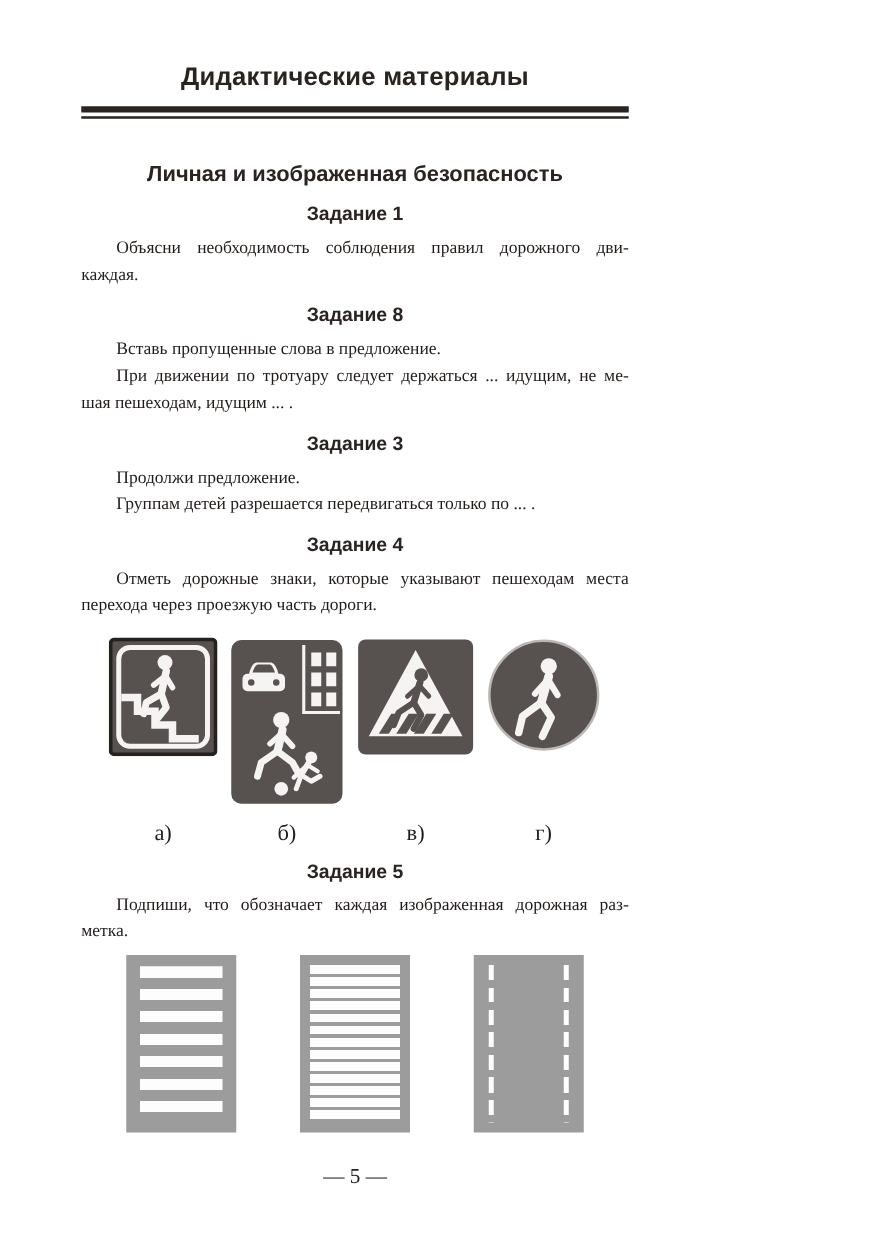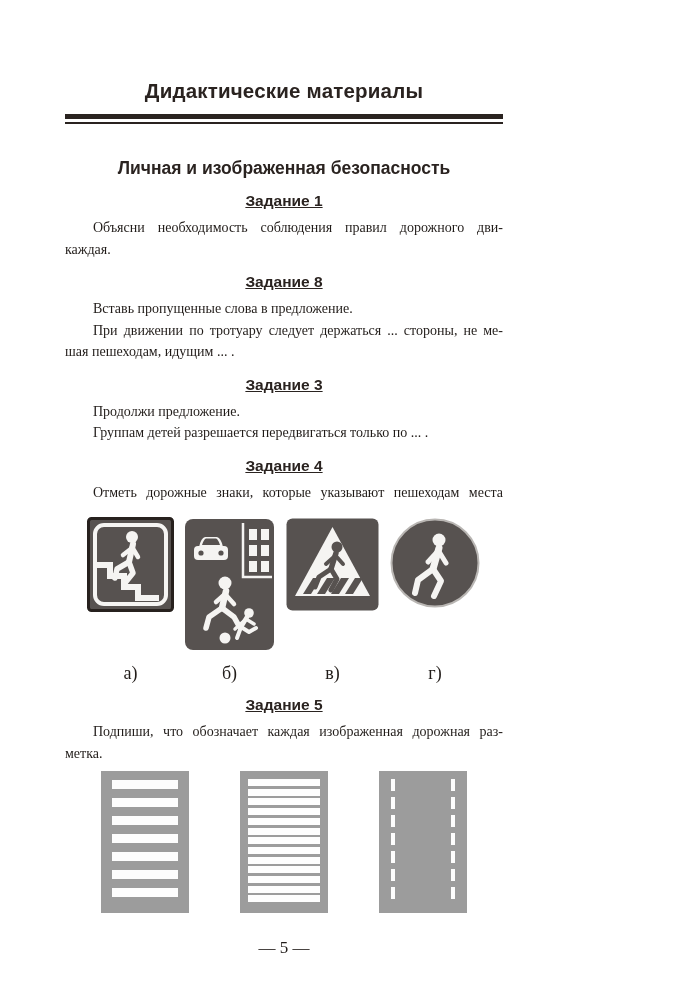--- a/index.html
+++ b/index.html
@@ -1,24 +1,24 @@
 <!DOCTYPE html>
 <html><head>
 <meta charset="utf-8">
 <style>
   html,body{margin:0;padding:0;background:#ffffff;}
   body{width:700px;height:1000px;overflow:hidden;color:#211c19;}
-  .page{width:568px;height:1000px;box-sizing:border-box;padding:79px 65px 0 65px;}
+  .page{width:568px;height:1000px;box-sizing:border-box;padding:50px 65px 0 65px;}
   .hdr-title{font-family:"Liberation Sans",sans-serif;font-weight:bold;font-size:20.5px;
     text-align:center;margin:0 0 11px 0;color:#2a2320;letter-spacing:.2px;}
   .double-rule{height:3px;border-top:5px solid #2a2320;border-bottom:2px solid #2a2320;}
   .section-title{font-family:"Liberation Sans",sans-serif;font-weight:bold;font-size:17.5px;
     text-align:center;margin:34px 0 0 0;color:#2a2320;}
   .task-title{font-family:"Liberation Sans",sans-serif;font-weight:bold;font-size:15.5px;
-    text-align:center;margin:13px 0 7px 0;color:#2a2320;text-decoration:underline;}
+    text-align:center;margin:13px 0 7px 0;color:#2a2320;}
   .line{font-family:"Liberation Serif",serif;font-size:14px;line-height:21.5px;margin:0;}
   .ind{text-indent:28px;}
   .full{text-align:justify;text-align-last:justify;}
   
   .signs-row{display:flex;justify-content:space-between;align-items:flex-start;
     padding:0 22px;margin-top:14px;height:166px;}
   .sign-col{display:flex;flex-direction:column;justify-content:space-between;
     align-items:center;height:166px;}
   .sign-label{font-family:"Liberation Serif",serif;font-size:18px;line-height:20px;}
   
@@ -46,33 +46,34 @@
 
   <section>
     <h3 class="task-title">Задание 1</h3>
     <p class="line ind full">Объясни необходимость соблюдения правил дорожного дви-</p>
     <p class="line">каждая.</p>
   </section>
 
   <section>
     <h3 class="task-title">Задание 8</h3>
     <p class="line ind">Вставь пропущенные слова в предложение.</p>
-    <p class="line ind full">При движении по тротуару следует держаться ... стороны, не ме-</p>
+    <p class="line ind full">При движении по тротуару следует держаться ... идущим, не ме-</p>
     <p class="line">шая пешеходам, идущим ... .</p>
   </section>
 
   <section>
     <h3 class="task-title">Задание 3</h3>
     <p class="line ind">Продолжи предложение.</p>
     <p class="line ind">Группам детей разрешается передвигаться только по ... .</p>
   </section>
 
   <section>
     <h3 class="task-title">Задание 4</h3>
     <p class="line ind full">Отметь дорожные знаки, которые указывают пешеходам места</p>
+    <p class="line">перехода через проезжую часть дороги.</p>
 
     <div class="signs-row">
 
       <figure class="sign-col" style="margin:0">
         <span>
           <svg width="87" height="95" viewBox="0 0 87 95">
             <rect x="1.5" y="1.5" width="84" height="92" rx="3" fill="#575250" stroke="#27211e" stroke-width="3"></rect>
             <rect x="8" y="8" width="71" height="79" rx="9" fill="none" stroke="#f5f4f2" stroke-width="4"></rect>
             <path d="M10,48 h13 v11 h14 v11 h14 v11 h21" fill="none" stroke="#f5f4f2" stroke-width="6"></path>
             <circle cx="45" cy="20" r="6" fill="#f5f4f2"></circle>

